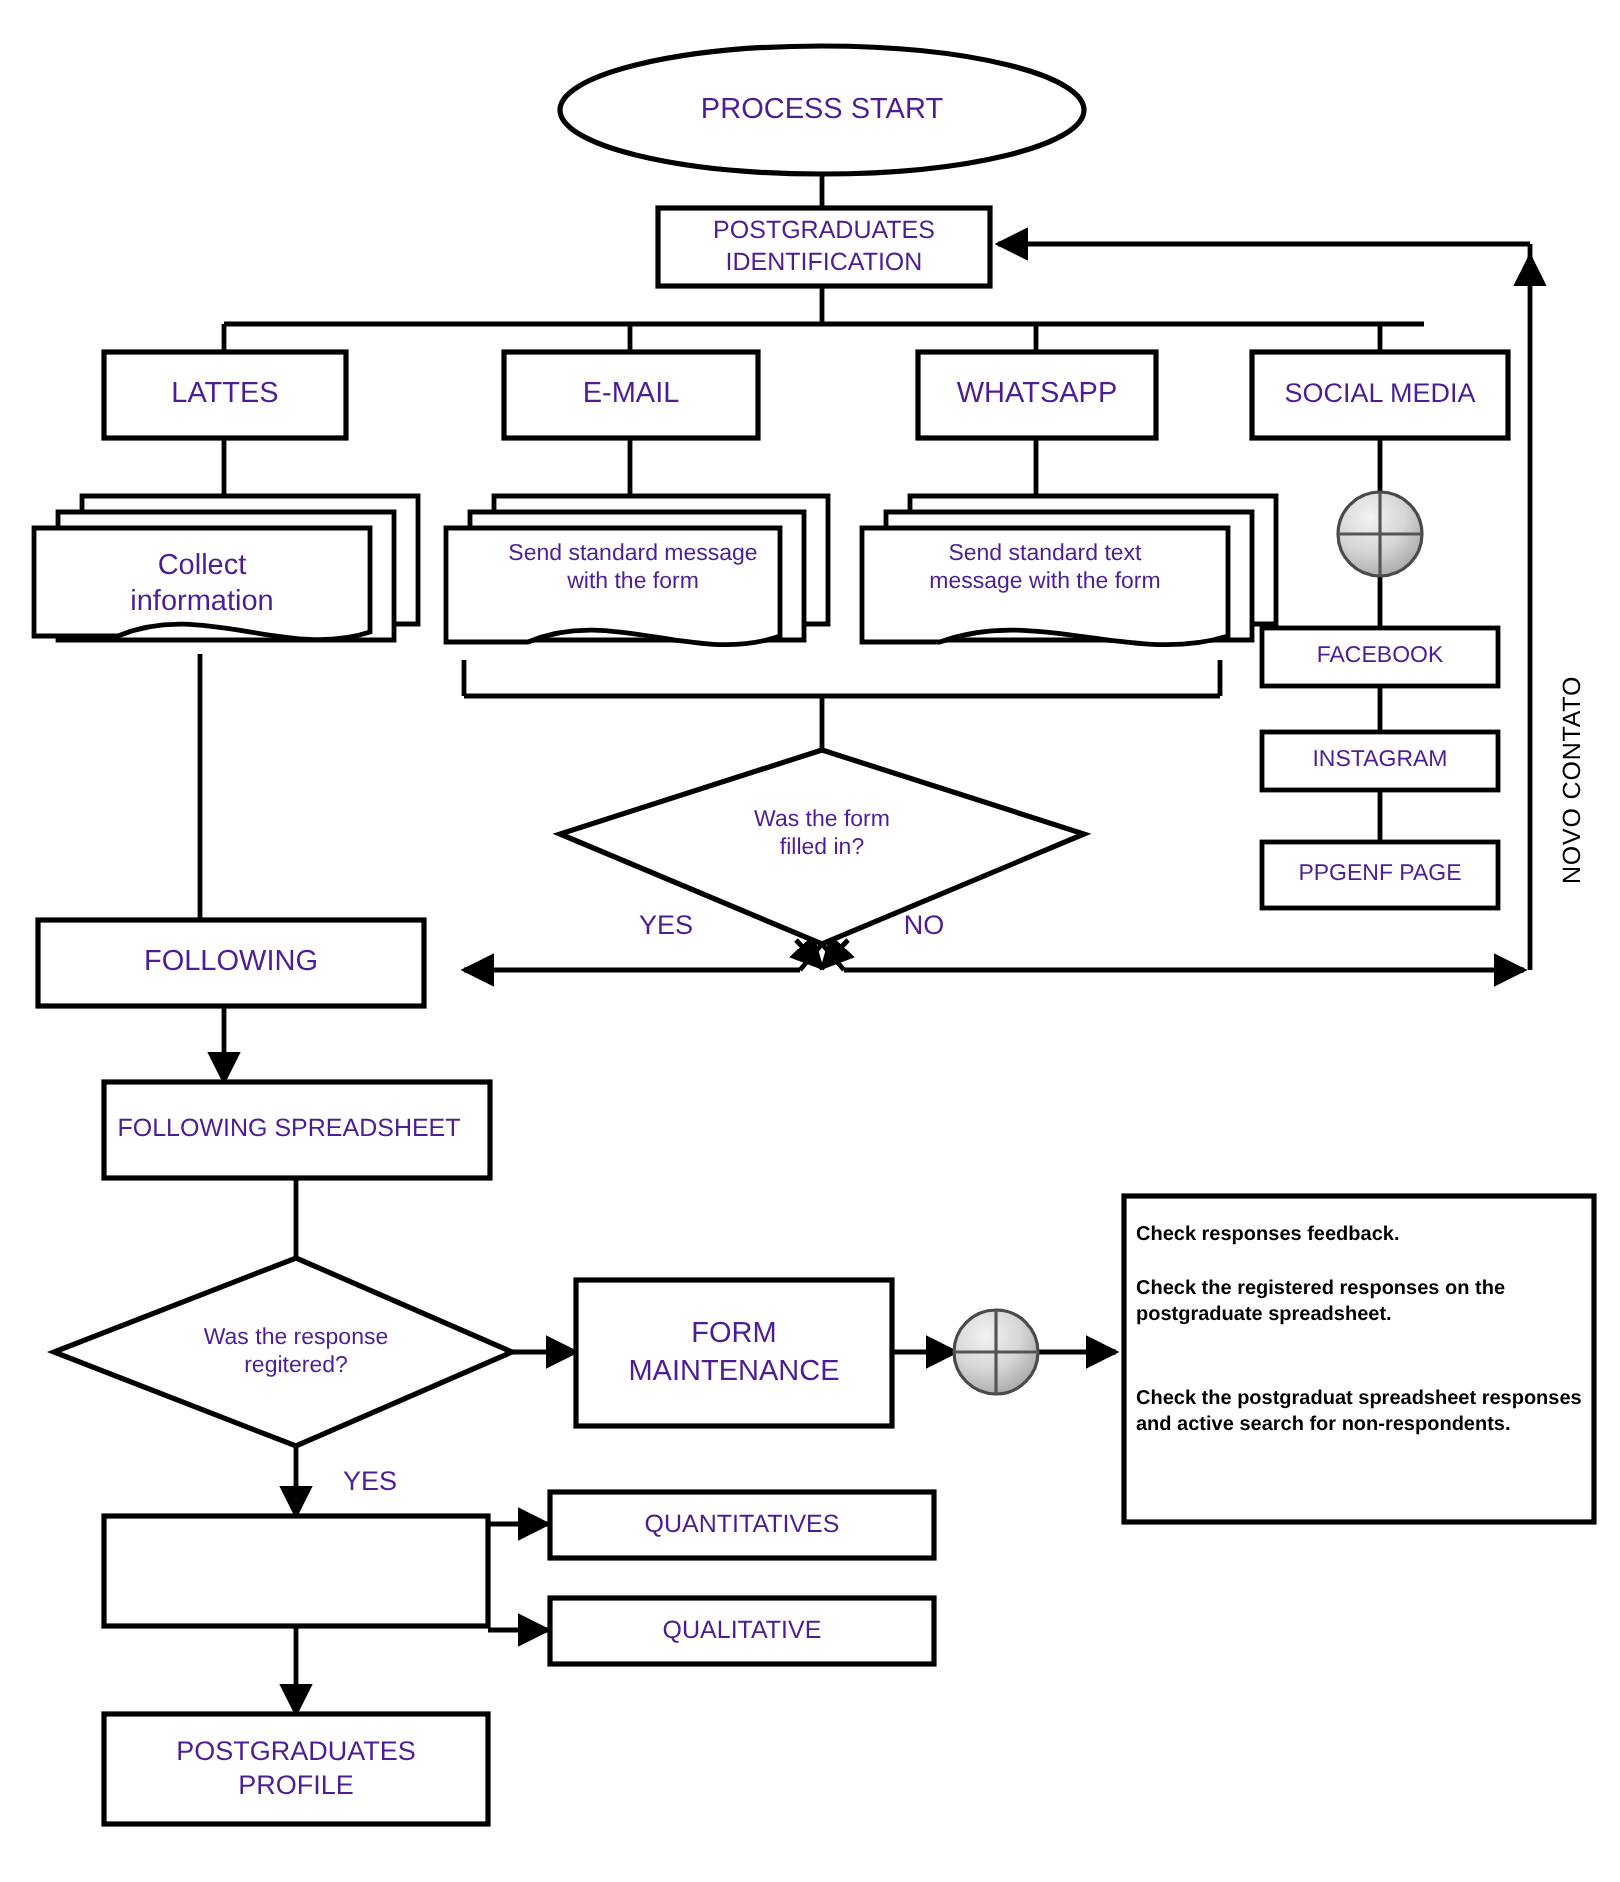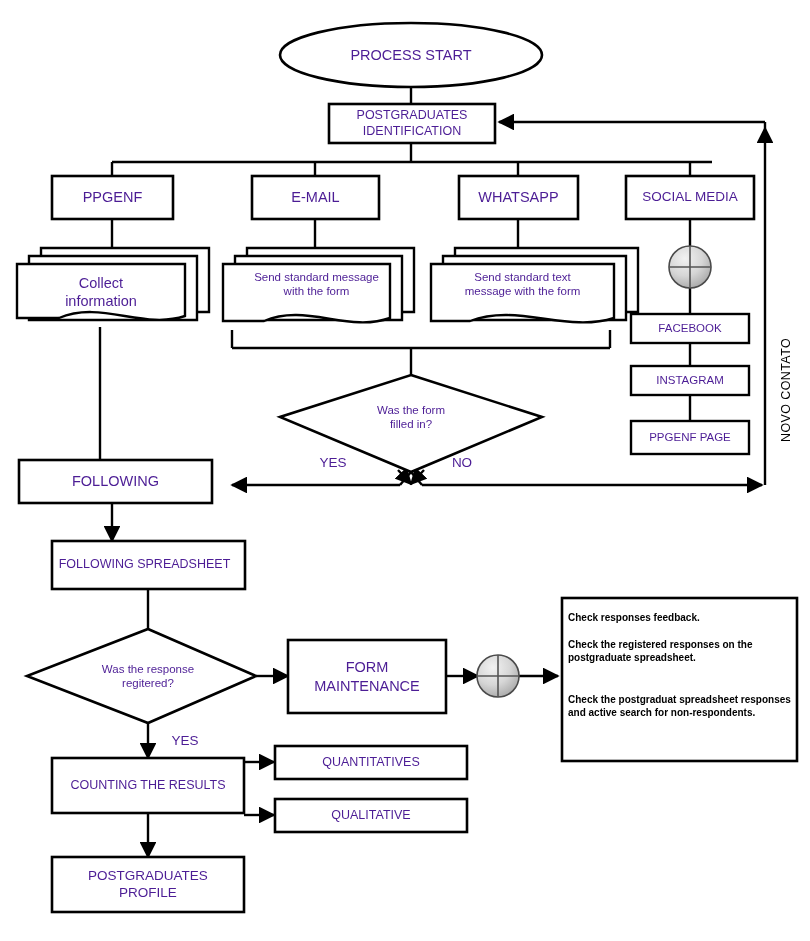--- a/index.html
+++ b/index.html
@@ -195,21 +195,21 @@
     <rect x="275" y="799" width="192" height="33" fill="#fff" stroke="#000" stroke-width="2.6"></rect>
 
     <rect x="52" y="857" width="192" height="55" fill="#fff" stroke="#000" stroke-width="2.6"></rect>
   </svg>
 
   <div class="lbl f14" style="left:280px; top:38px; width:262px; height:34px;">PROCESS START</div>
 
   <div class="lbl f12" style="left:329px; top:104px; width:166px; height:39px;">POSTGRADUATES
 IDENTIFICATION</div>
 
-  <div class="lbl f14" style="left:52px; top:176px; width:121px; height:43px;">PPGENF</div>
+  <div class="lbl f14" style="left:52px; top:176px; width:121px; height:43px;">LATTES</div>
   <div class="lbl f14" style="left:252px; top:176px; width:127px; height:43px;">E-MAIL</div>
   <div class="lbl f14" style="left:459px; top:176px; width:119px; height:43px;">WHATSAPP</div>
   <div class="lbl f13" style="left:626px; top:176px; width:128px; height:43px;">SOCIAL MEDIA</div>
 
   <div class="lbl f14" style="left:17px; top:268px; width:168px; height:48px;">Collect
 information</div>
   <div class="lbl f11" style="left:223px; top:262px; width:167px; height:44px;margin-left:10px;">Send standard message
 with the form</div>
   <div class="lbl f11" style="left:431px; top:262px; width:183px; height:44px;">Send standard text
 message with the form</div>
@@ -234,19 +234,18 @@
 
   <div class="lbl f14" style="left:288px; top:640px; width:158px; height:73px;">FORM
 MAINTENANCE</div>
 
   <div class="lbl f13" style="left:160px; top:730px; width:50px; height:22px;">YES</div>
 
   <div class="note-line" style="left:568px; top:611px; width:222px;">Check responses feedback.</div>
   <div class="note-line" style="left:568px; top:638px; width:224px;">Check the registered responses on the postgraduate spreadsheet.</div>
   <div class="note-line" style="left:568px; top:693px; width:226px;">Check the postgraduat spreadsheet responses and active search for non-respondents.</div>
 
-  <div class="lbl f12" style="left:52px; top:758px; width:192px; height:55px;">COUNTING THE RESULTS</div>
   <div class="lbl f12" style="left:275px; top:746px; width:192px; height:33px;">QUANTITATIVES</div>
   <div class="lbl f12" style="left:275px; top:799px; width:192px; height:33px;">QUALITATIVE</div>
   <div class="lbl f13" style="left:52px; top:857px; width:192px; height:55px;">POSTGRADUATES
 PROFILE</div>
 
 </div>
 
 </body></html>

